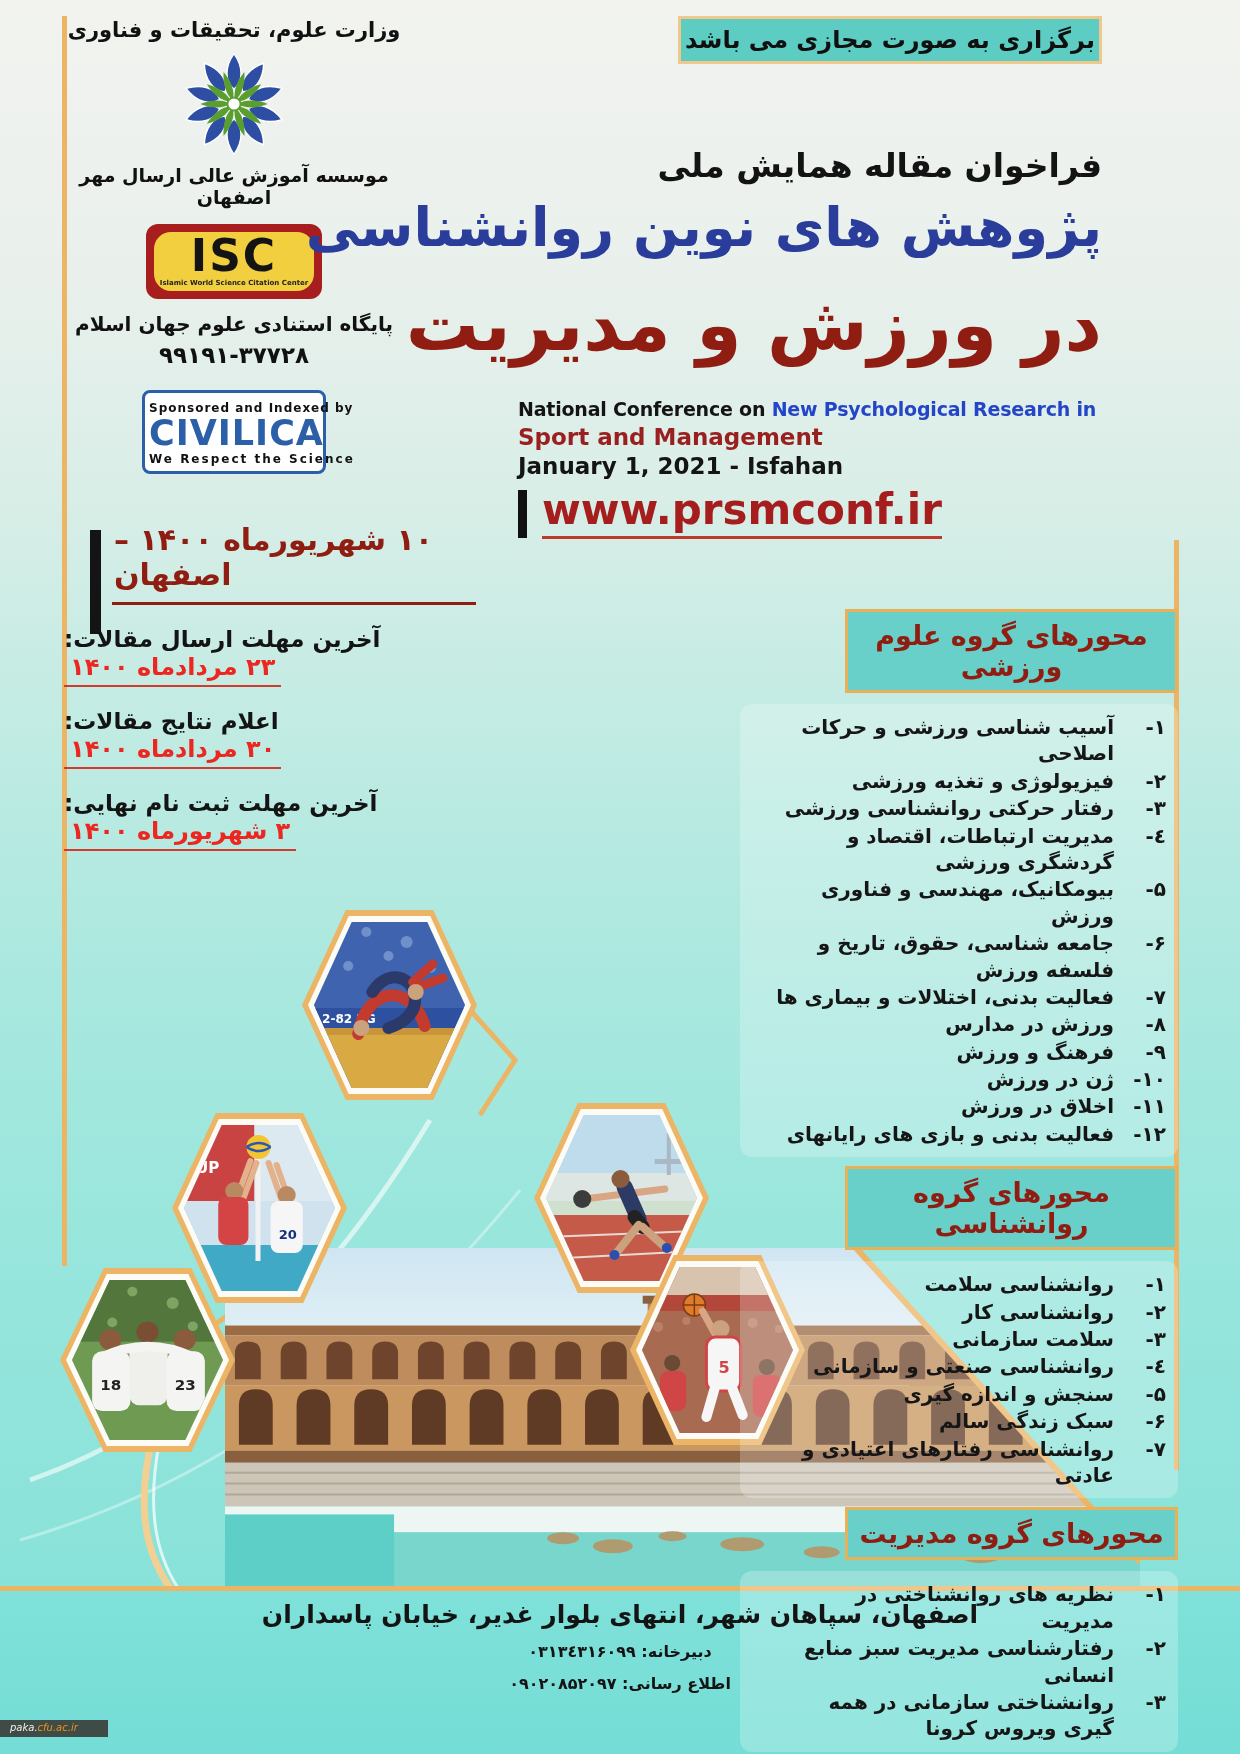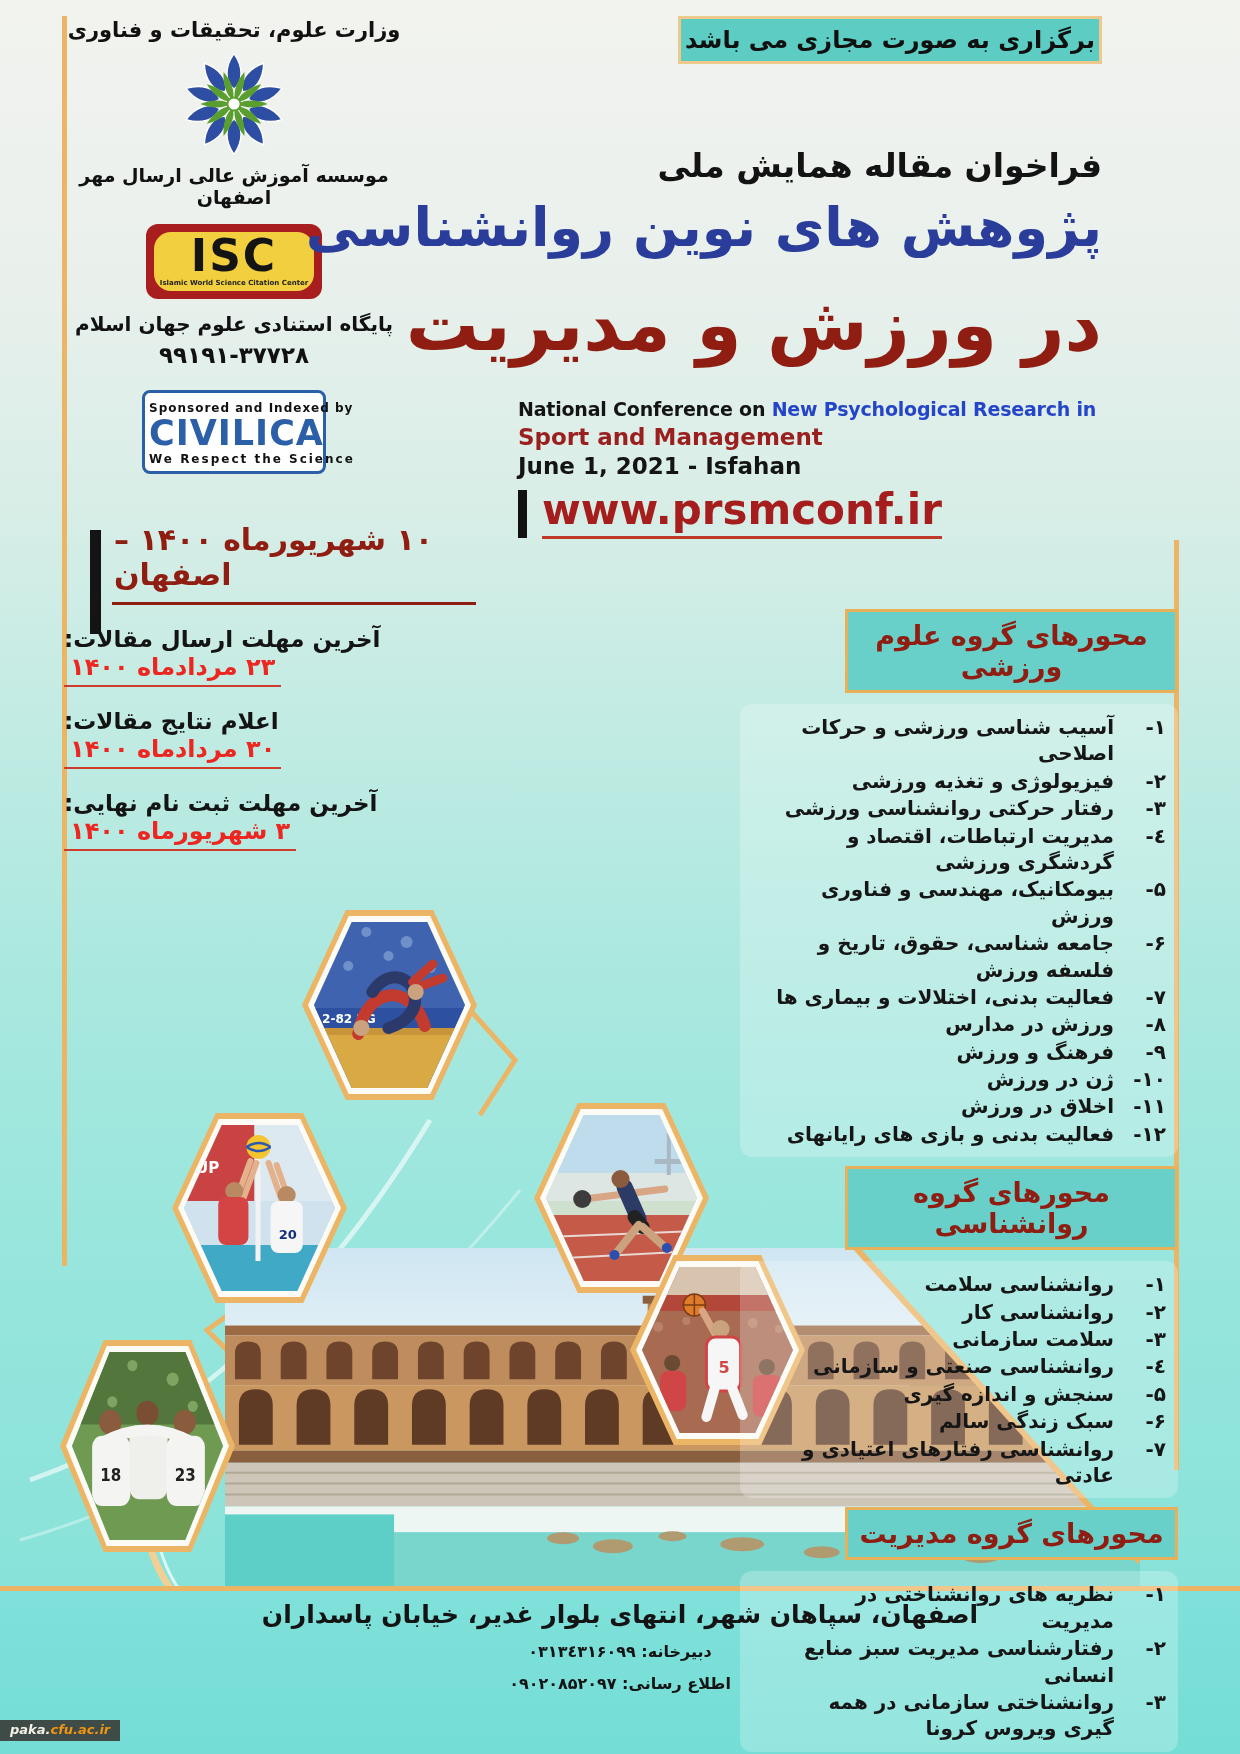--- a/index.html
+++ b/index.html
@@ -71,22 +71,22 @@
 .bridge{position:absolute;left:225px;top:1248px;width:915px;height:338px;z-index:2;
   clip-path:polygon(0 0,69% 0,100% 93%,100% 100%,0 100%)}
 .bridge svg{width:100%;height:100%;display:block}
 .bridge-edge{position:absolute;left:225px;top:1248px;width:915px;height:338px;z-index:2;pointer-events:none}
 
 .footer-bg{position:absolute;left:0;top:1589px;width:1240px;height:165px;background:linear-gradient(180deg,#7fe1da,#74ddd5);z-index:3}
 .footer{position:absolute;left:0;top:1600px;width:1240px;z-index:4;text-align:center;direction:rtl}
 .addr{font-size:25px;font-weight:bold;color:#141414}
 .phone{margin-top:13px;font-size:16px;font-weight:bold;color:#141414}
 
-.wm{position:absolute;left:0;top:1720px;z-index:6;background:#3f4b47;padding:2px 10px 4px 10px;
-  font-style:italic;font-weight:bold;font-size:13px}
+.wm{position:absolute;left:0;top:1720px;z-index:6;background:#3f4b47;padding:2px 30px 4px 10px;
+  font-style:italic;font-weight:normal;font-size:10px}
 .wm .p1{color:#f5f1e6}.wm .p2{color:#ef9413}
 </style>
 </head>
 <body>
 
 <div class="poster">
 
   <svg class="deco" width="1240" height="1754" viewBox="0 0 1240 1754">
     <g fill="none" stroke="#ecb566" stroke-width="5">
       <polyline points="470,1010 515,1060 480,1115"></polyline>
@@ -160,21 +160,21 @@
 
   <div class="kicker fa">فراخوان مقاله همایش ملی</div>
   <div class="title1 fa">پژوهش های نوین روانشناسی</div>
   <div class="title2 fa">در ورزش و مدیریت</div>
 
   <div class="eng">
     <div class="eng-l1">
       <span>National Conference on </span><span class="hl">New Psychological Research in</span>
     </div>
     <div class="eng-l2">Sport and Management</div>
-    <div class="eng-l3">June 1, 2021 - Isfahan</div>
+    <div class="eng-l3">January 1, 2021 - Isfahan</div>
     <div class="site-row">
       <div class="site-bar"></div>
       <div class="site">www.prsmconf.ir</div>
     </div>
   </div>
 
   <div class="dates">
     <div class="event-wrap">
       <div class="event-bar"></div>
       <div class="event-date fa">۱۰ شهریورماه ۱۴۰۰ – اصفهان</div>
@@ -443,21 +443,21 @@
       <path d="M78 72 L92 104" stroke="#2c3a66" stroke-width="16" stroke-linecap="round"></path>
       <path d="M88 102 L96 112" stroke="#222222" stroke-width="14" stroke-linecap="round"></path>
       <path d="M92 110 L70 138 M96 112 L118 132" stroke="#caa27e" stroke-width="8" stroke-linecap="round"></path>
       <circle cx="68" cy="140" r="5" fill="#2b4fae"></circle>
           <circle cx="120" cy="133" r="5" fill="#2b4fae"></circle>
       <circle cx="74" cy="64" r="9" fill="#8a5b3c"></circle>
     </svg>
       </div>
   </div>
 
-  <div class="hex" style="left:60px;top:1340px;width:175px;height:212px">
+  <div class="hex" style="left:60px;top:1268px;width:175px;height:184px">
     <div class="hex-b clip-hex"></div>
       <div class="hex-w clip-hex"></div>
     <div class="hex-i clip-hex">
         <svg viewBox="0 0 150 166" preserveAspectRatio="none">
       <rect width="150" height="166" fill="#6f9a52"></rect>
       <rect width="150" height="64" fill="#53763d"></rect>
       <g fill="#86ad68" opacity=".85">
             <circle cx="20" cy="20" r="6"></circle>
             <circle cx="60" cy="12" r="5"></circle>
             <circle cx="100" cy="24" r="6"></circle>

